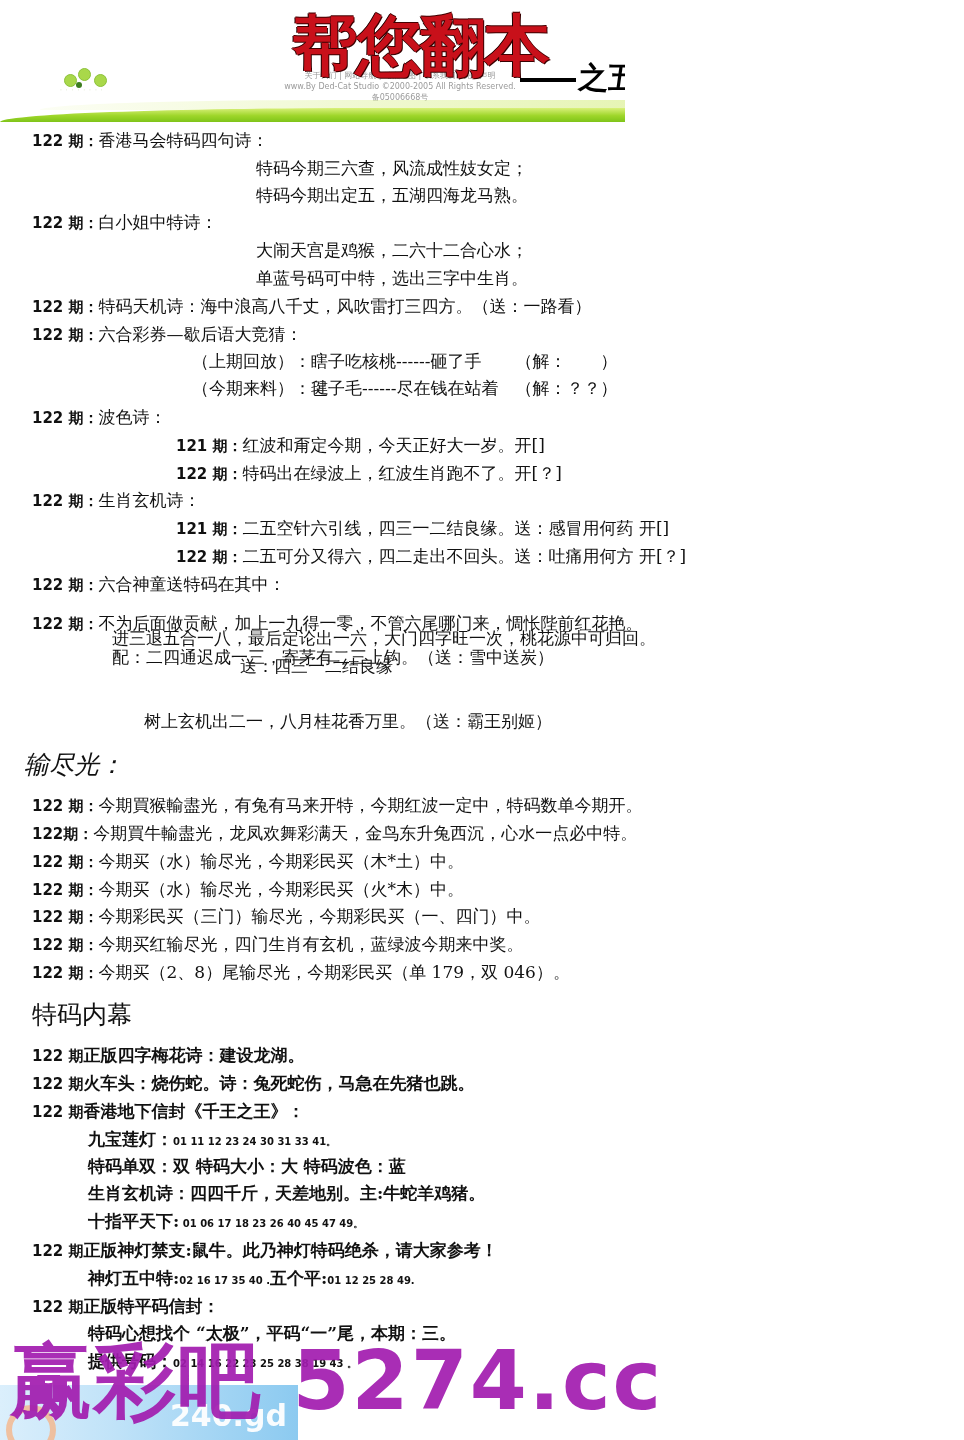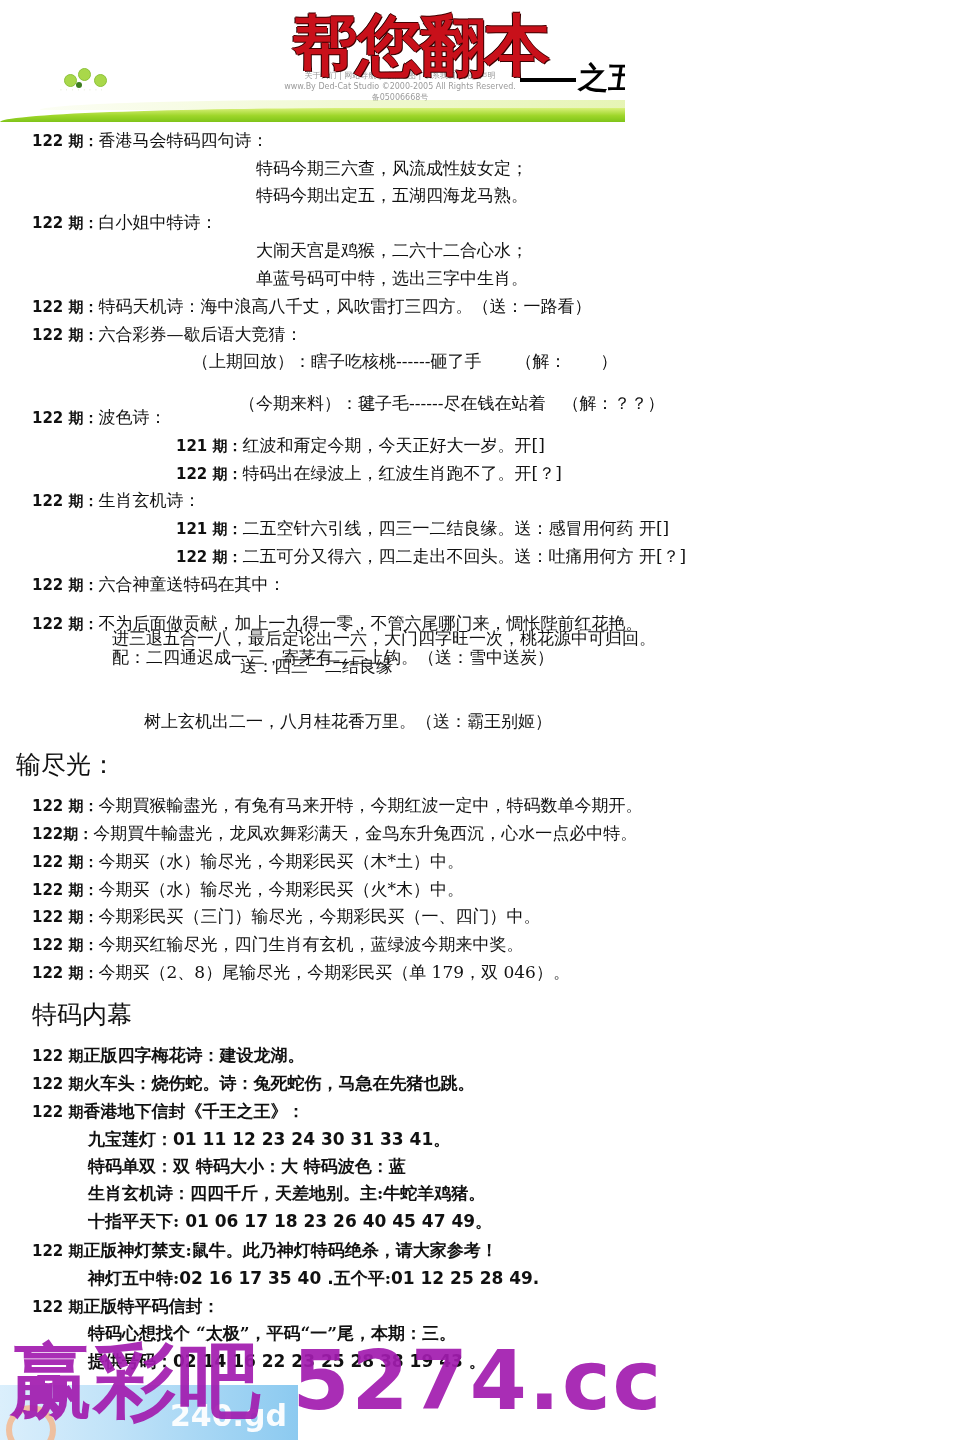--- a/index.html
+++ b/index.html
@@ -21,21 +21,21 @@
      text-shadow: 1px 1px 0 #3a0000, -1px 0 0 #200000, 0 -1px 0 #400; line-height:80px; }
   .subtitle { position:absolute; left:520px; top:58px; font-family:"DejaVu Serif",serif; font-weight:bold;
      font-size:30px; color:#000; line-height:40px; white-space:nowrap; width:105px; overflow:hidden; }
   .subtitle .dash { display:inline-block; width:56px; height:4px; background:#000; vertical-align:middle; margin-right:2px; }
 
   .content { position:absolute; left:0; top:0; width:964px; }
   .line { position:absolute; white-space:nowrap; font-size:17px; line-height:22px; }
   .line b.num { font-family:"DejaVu Sans",sans-serif; font-weight:bold; font-size:15px; }
   .heading { position:absolute; font-size:25px; line-height:30px; font-family:"DejaVu Serif",serif; }
   .bold { font-weight:bold; }
-  .sans { font-family:"DejaVu Sans",sans-serif; font-weight:bold; font-size:17px; }
+  .sans { font-family:"DejaVu Sans",sans-serif; font-weight:bold; font-size:10px; }
 
   .wm-box { position:absolute; left:0; top:1385px; width:298px; height:55px;
      background:linear-gradient(90deg,#dbeffc 0%,#bfe2f8 40%,#8ccaf0 100%); }
   .wm-box-text { position:absolute; left:170px; top:1398px; font-family:"DejaVu Sans",sans-serif; font-weight:bold;
      font-size:30px; color:#ffffff; opacity:0.95; }
   .wm-circle { position:absolute; left:6px; top:1405px; width:38px; height:38px; border-radius:50%;
      border:6px solid #f5b58a; opacity:0.8; }
   .wm-big { position:absolute; left:10px; top:1336px; font-family:"DejaVu Sans",sans-serif; font-weight:bold;
      font-size:82px; line-height:90px; color:#a21caf; opacity:0.92; white-space:nowrap; letter-spacing:2px; }
 </style>
@@ -68,38 +68,38 @@
   <div class="line" style="left:256px;top:184px;">特码今期出定五，五湖四海龙马熟。</div>
 
   <div class="line" style="left:32px;top:211px;"><b class="num">122 期：</b><span>白小姐中特诗：</span></div>
   <div class="line" style="left:256px;top:239px;">大闹天宫是鸡猴，二六十二合心水；</div>
   <div class="line" style="left:256px;top:267px;">单蓝号码可中特，选出三字中生肖。</div>
 
   <div class="line" style="left:32px;top:295px;"><b class="num">122 期：</b><span>特码天机诗：海中浪高八千丈，风吹雷打三四方。（送：一路看）</span></div>
 
   <div class="line" style="left:32px;top:323px;"><b class="num">122 期：</b><span>六合彩券—歇后语大竞猜：</span></div>
   <div class="line" style="left:192px;top:350px;">（上期回放）：瞎子吃核桃------砸了手　　（解：　　）</div>
-  <div class="line" style="left:192px;top:392px;margin-left:47px;">（今期来料）：毽子毛------尽在钱在站着　（解：？？）</div>
+  <div class="line" style="left:192px;top:377px;">（今期来料）：毽子毛------尽在钱在站着　（解：？？）</div>
 
   <div class="line" style="left:32px;top:406px;"><b class="num">122 期：</b><span>波色诗：</span></div>
   <div class="line" style="left:176px;top:434px;"><b class="num">121 期：</b><span>红波和甭定今期，今天正好大一岁。开[]</span></div>
   <div class="line" style="left:176px;top:462px;"><b class="num">122 期：</b><span>特码出在绿波上，红波生肖跑不了。开[？]</span></div>
 
   <div class="line" style="left:32px;top:489px;"><b class="num">122 期：</b><span>生肖玄机诗：</span></div>
   <div class="line" style="left:176px;top:517px;"><b class="num">121 期：</b><span>二五空针六引线，四三一二结良缘。送：感冒用何药  开[]</span></div>
   <div class="line" style="left:176px;top:545px;"><b class="num">122 期：</b><span>二五可分又得六，四二走出不回头。送：吐痛用何方  开[？]</span></div>
 
   <div class="line" style="left:32px;top:573px;"><b class="num">122 期：</b><span>六合神童送特码在其中：</span></div>
   <div class="line" style="left:32px;top:612px;"><b class="num">122 期：</b><span>不为后面做贡献，加上一九得一零，不管六尾哪门来，惆怅陛前红花艳。</span></div>
   <div class="line" style="left:112px;top:627px;">进三退五合一八，最后定论出一六，大门四字旺一次，桃花源中可归回。</div>
   <div class="line" style="left:240px;top:655px;">送：四三一二结良缘</div>
   <div class="line" style="left:112px;top:646px;">配：二四通迟成一三，寄茅有二三上钩。（送：雪中送炭）</div>
   <div class="line" style="left:144px;top:710px;">树上玄机出二一，八月桂花香万里。（送：霸王别姬）</div>
 
-  <div class="heading" style="left:16px;top:750px;">输尽光：</div>
+  <div class="heading" style="left:24px;top:750px;font-style:italic;">输尽光：</div>
   <div class="line" style="left:32px;top:794px;"><b class="num">122 期：</b><span>今期買猴輸盡光，有兔有马来开特，今期红波一定中，特码数单今期开。</span></div>
   <div class="line" style="left:32px;top:822px;"><b class="num">122期：</b><span>今期買牛輸盡光，龙凤欢舞彩满天，金鸟东升兔西沉，心水一点必中特。</span></div>
   <div class="line" style="left:32px;top:850px;"><b class="num">122 期：</b><span>今期买（水）输尽光，今期彩民买（木*土）中。</span></div>
   <div class="line" style="left:32px;top:878px;"><b class="num">122 期：</b><span>今期买（水）输尽光，今期彩民买（火*木）中。</span></div>
   <div class="line" style="left:32px;top:905px;"><b class="num">122 期：</b><span>今期彩民买（三门）输尽光，今期彩民买（一、四门）中。</span></div>
   <div class="line" style="left:32px;top:933px;"><b class="num">122 期：</b><span>今期买红输尽光，四门生肖有玄机，蓝绿波今期来中奖。</span></div>
   <div class="line" style="left:32px;top:961px;"><b class="num">122 期：</b><span>今期买（2、8）尾输尽光，今期彩民买（单 179，双 046）。</span></div>
 
   <div class="heading" style="left:32px;top:1000px;">特码内幕</div>
   <div class="line bold" style="left:32px;top:1044px;"><b class="num">122 期</b><span>正版四字梅花诗：建设龙湖。</span></div>

